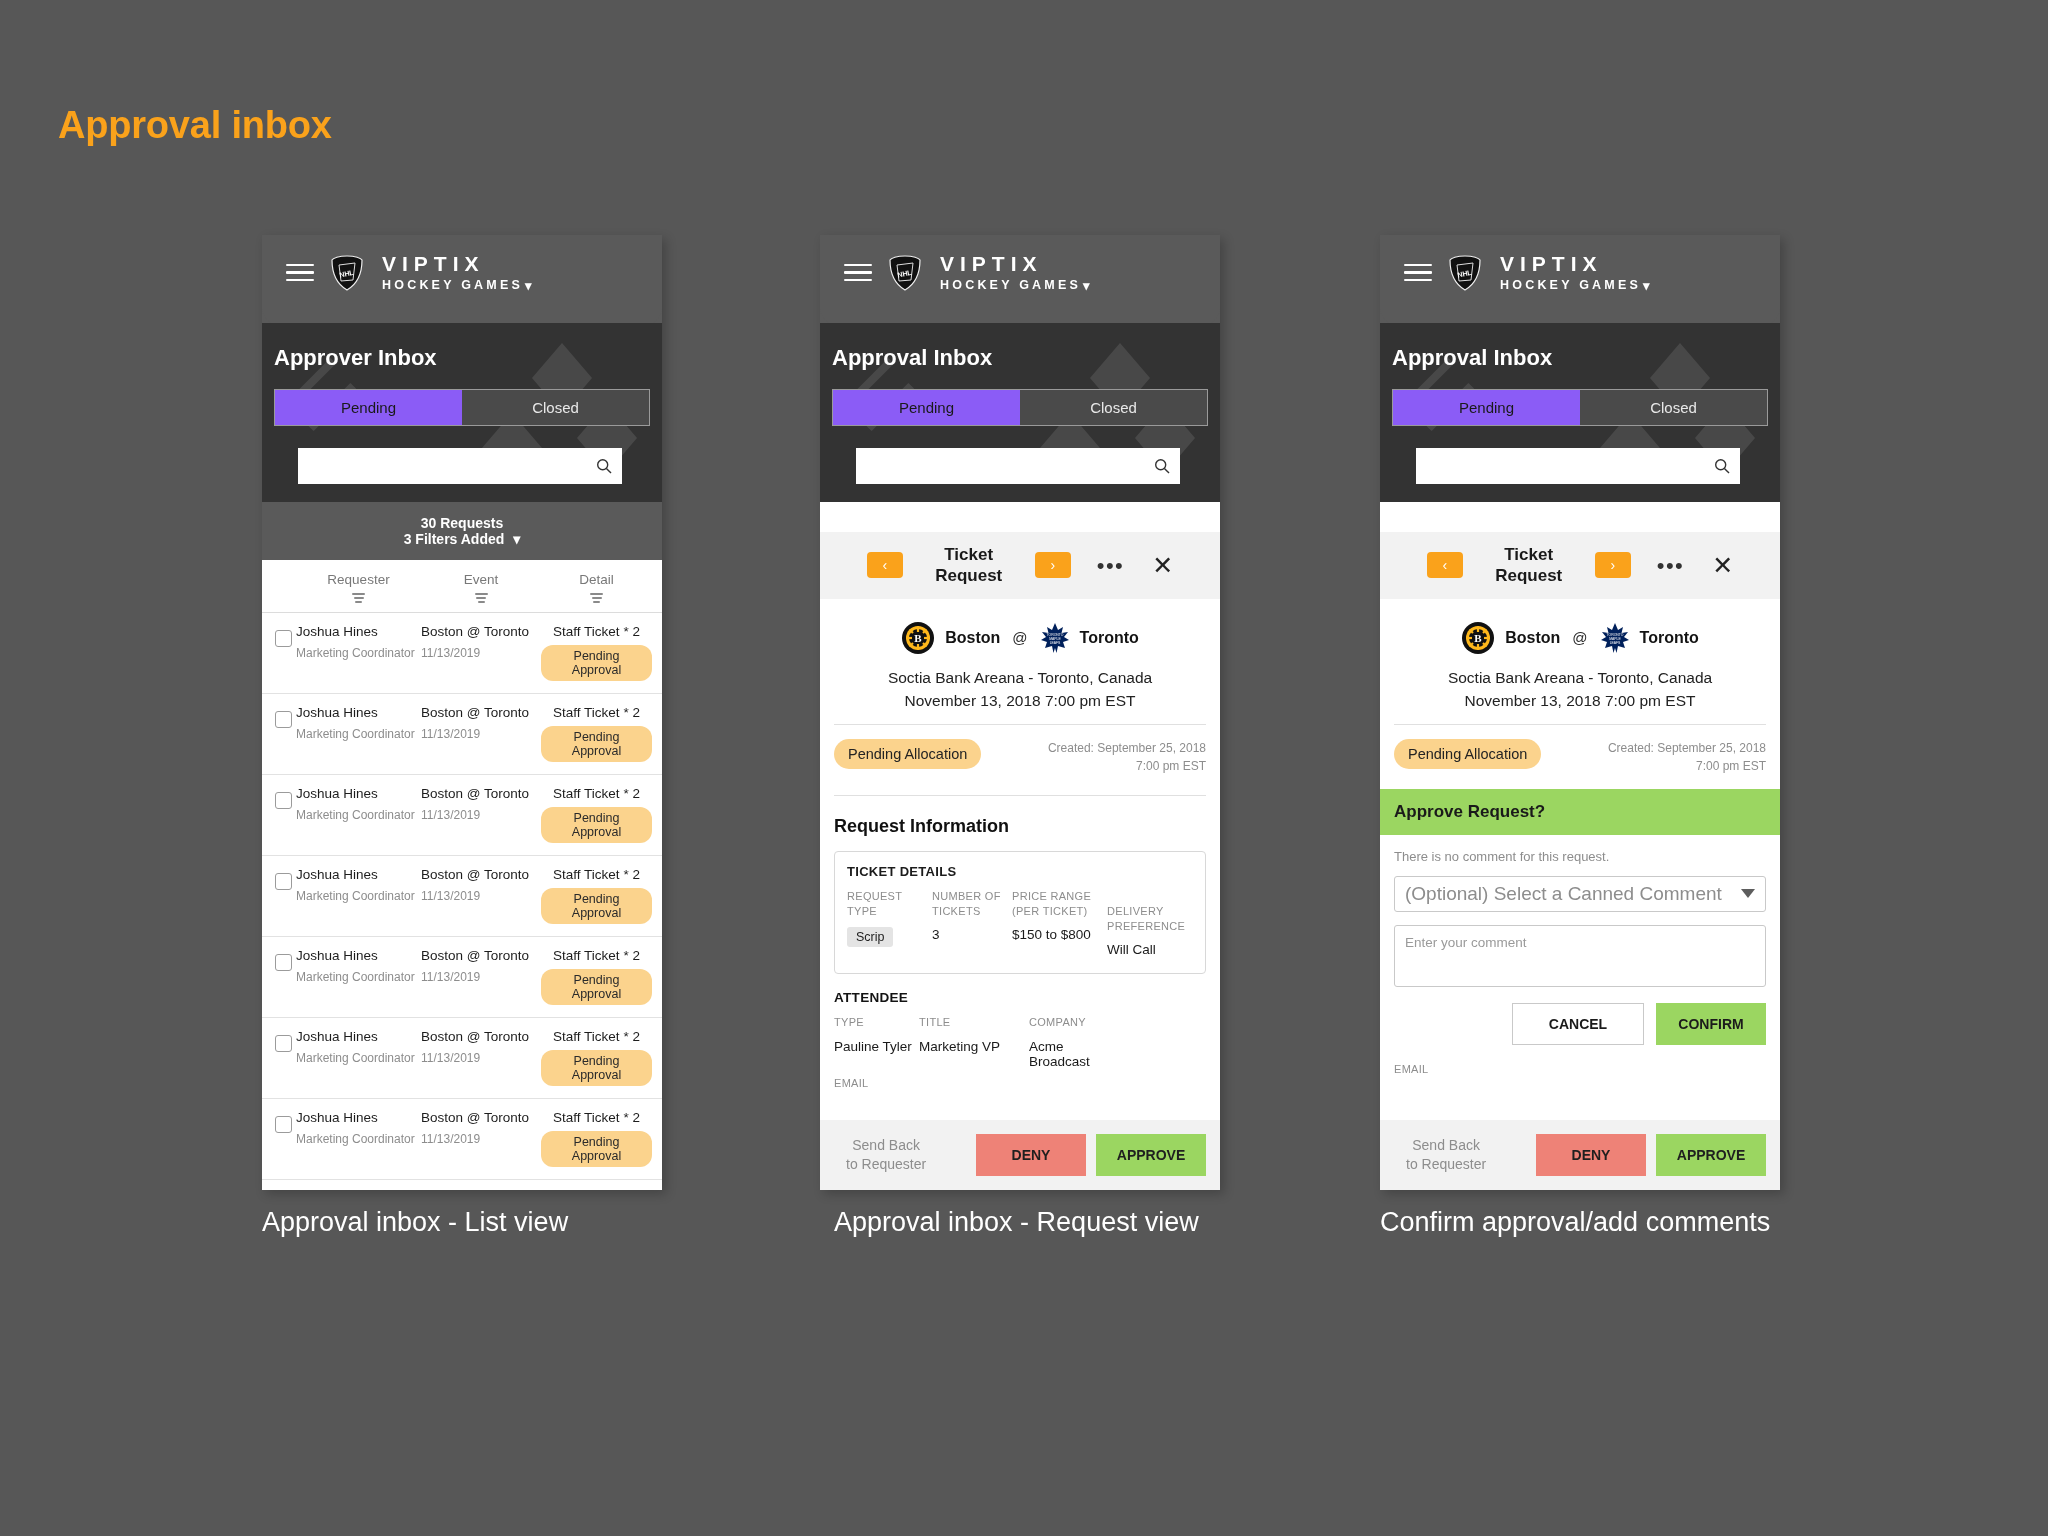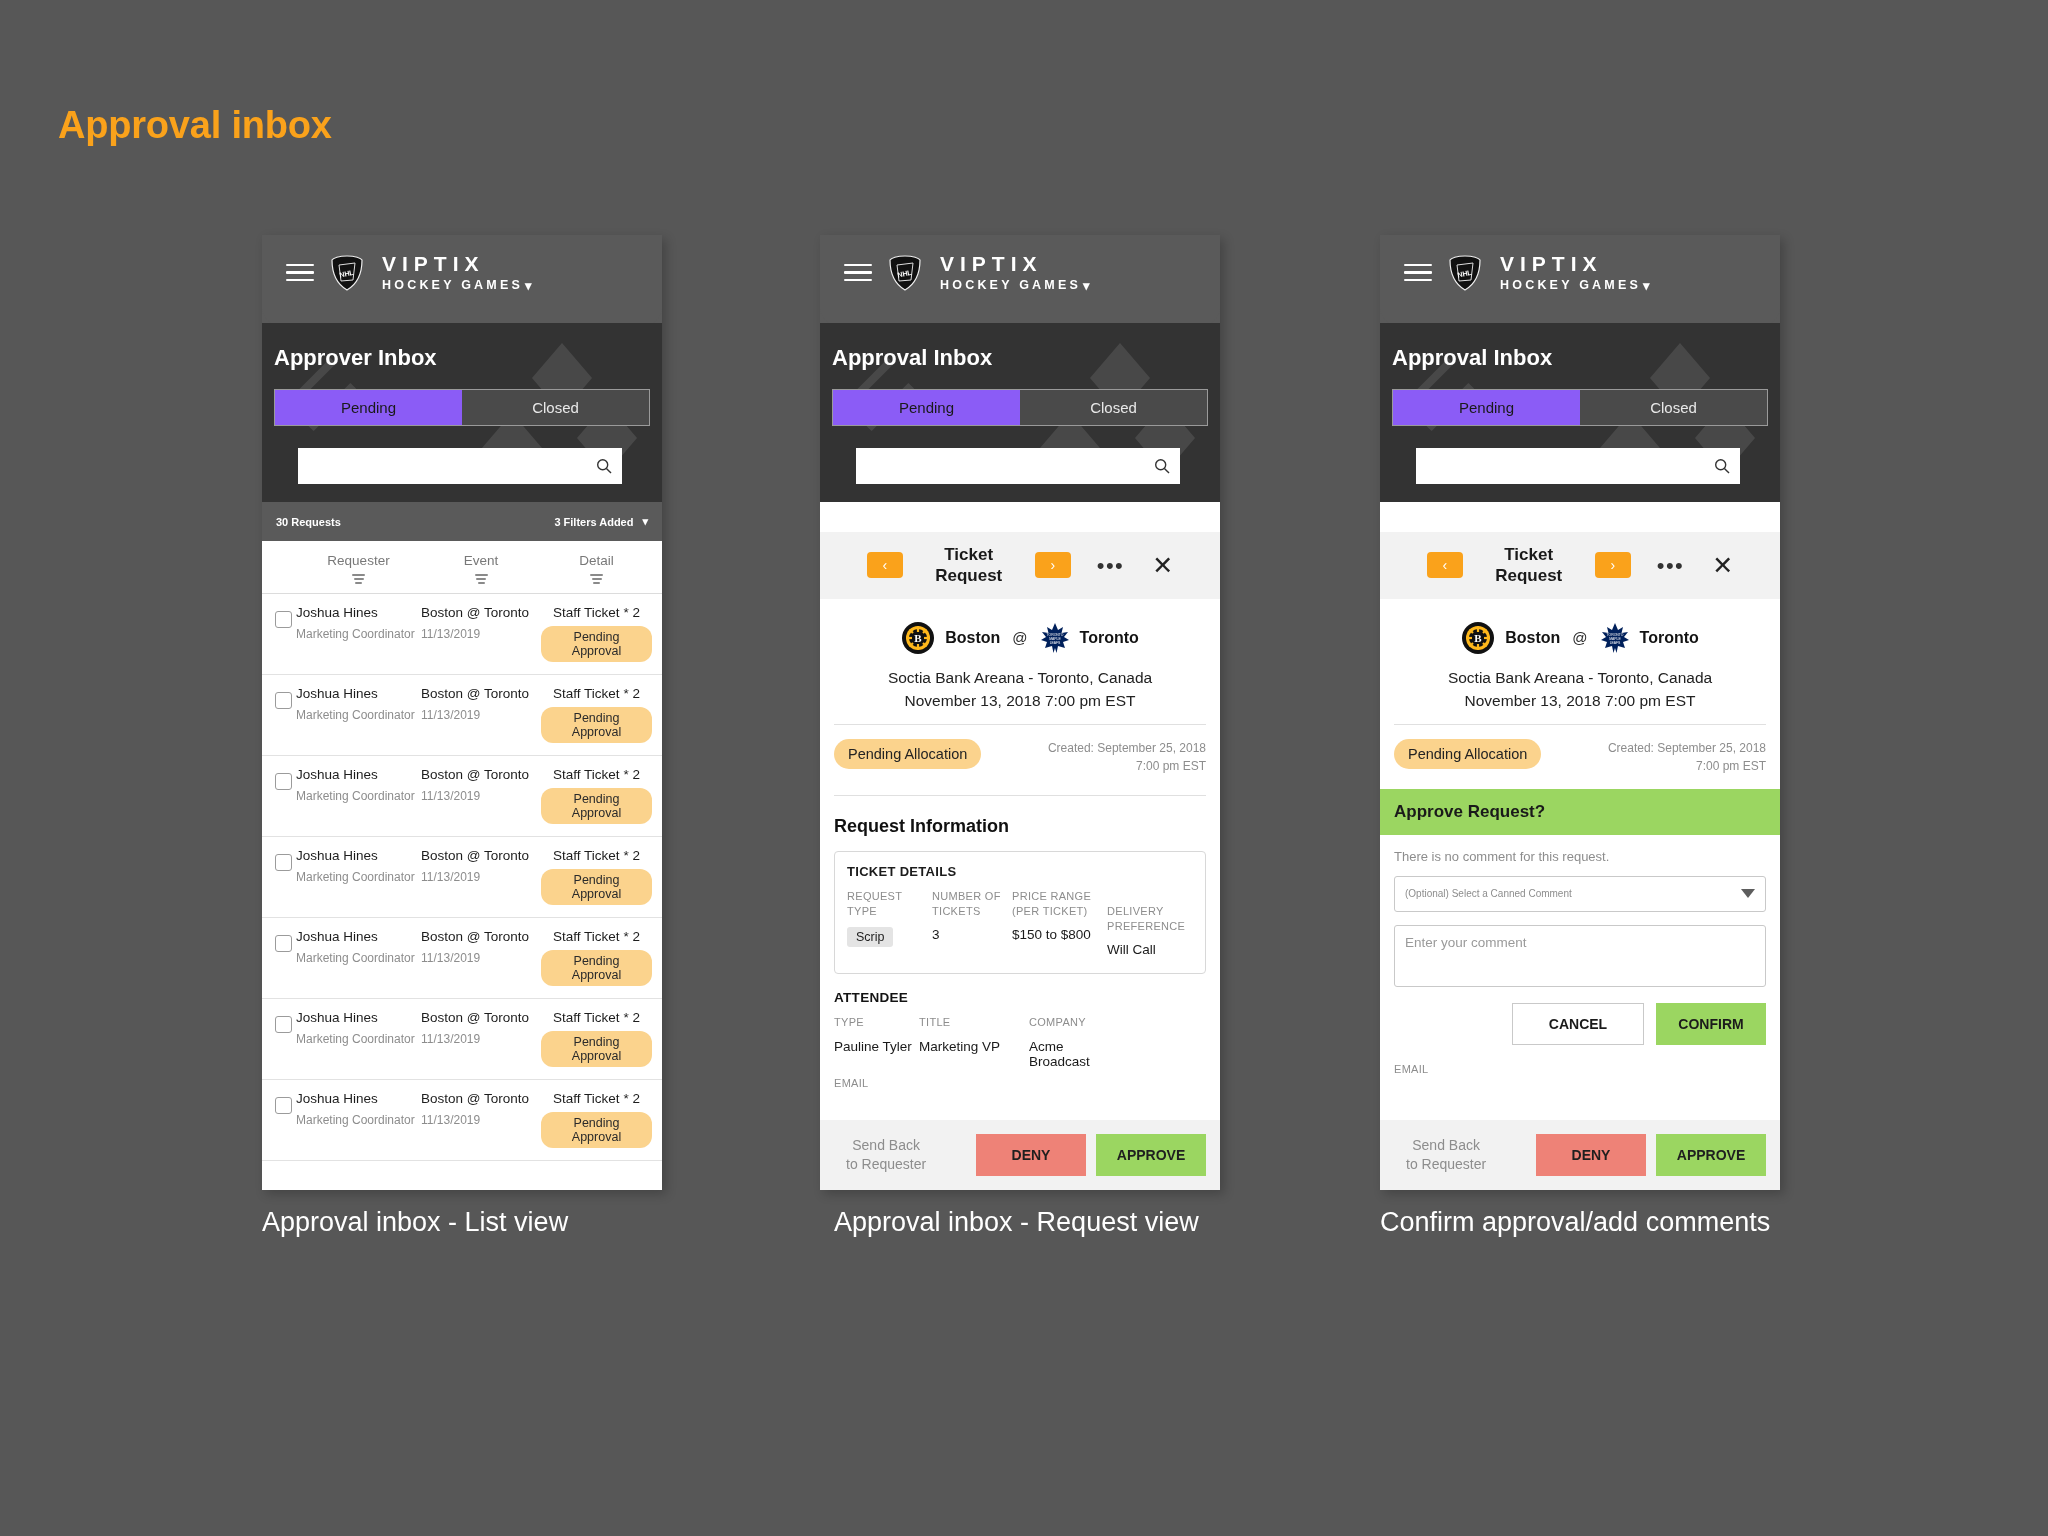--- a/index.html
+++ b/index.html
@@ -97,21 +97,21 @@
     background:#fff; height:36px;
     display:flex; align-items:center; justify-content:flex-end;
     padding-right:10px;
   }
   .mag { width:16px; height:16px; }
 
   
   .filtersrow {
     background:#5a5a5a; color:#fff;
     display:flex; align-items:center; justify-content:space-between;
-    padding: 13px 14px; font-size:11px; font-weight:bold;
+    padding: 13px 14px; font-size:14px; font-weight:bold;flex-direction:column;
   }
   .filtersrow .right { display:flex; align-items:center; gap:9px; }
 
   table.reqs { width:100%; border-collapse:collapse; background:#fff; }
   table.reqs th {
     font-size:13.5px; color:#787878; font-weight:normal;
     padding:12px 0 9px 0; text-align:left;
     border-bottom:1px solid #dcdcdc;
   }
   .th-inner { display:flex; align-items:center; gap:6px;flex-direction:column; }
@@ -197,21 +197,21 @@
   .btn-deny { background:#EE8277; border:none; color:#1f1f1f; font-weight:bold; font-size:14px; padding:13px 0; width:110px; cursor:pointer;}
   .btn-appr { background:#9BD661; border:none; color:#1f1f1f; font-weight:bold; font-size:14px; padding:13px 0; width:110px; cursor:pointer;}
 
   
   .appr-head { background:#9BD661; padding:13px 14px; font-size:17px; font-weight:bold; color:#1a1a1a;}
   .appr-body { padding:14px 14px 0 14px; background:#fff;}
   .nocomment { font-size:13px; color:#8d8d8d; }
   .select {
     margin-top:12px; border:1px solid #c9c9c9; border-radius:3px;
     height:36px; display:flex; align-items:center; justify-content:space-between;
-    padding:0 10px; font-size:10px; color:#8d8d8d; cursor:pointer;
+    padding:0 10px; font-size:19px; color:#8d8d8d; cursor:pointer;
   }
   .caret { width:0;height:0;border-left:7px solid transparent;border-right:7px solid transparent;border-top:9px solid #5d5d5d;}
   .ta {
     margin-top:13px; border:1px solid #c9c9c9; border-radius:3px;
     height:62px; padding:9px 10px; font-size:13.5px; color:#9a9a9a;
   }
   .dlg-actions { display:flex; gap:12px; justify-content:flex-end; padding:16px 14px 0 14px;}
   .btn-cancel { background:#fff; border:1px solid #c9c9c9; font-size:14px; font-weight:bold; color:#1b1b1b; padding:12px 0; width:132px; cursor:pointer;}
   .btn-confirm { background:#9BD661; border:none; font-size:14px; font-weight:bold; color:#1b1b1b; padding:12px 0; width:110px; cursor:pointer;}
 

